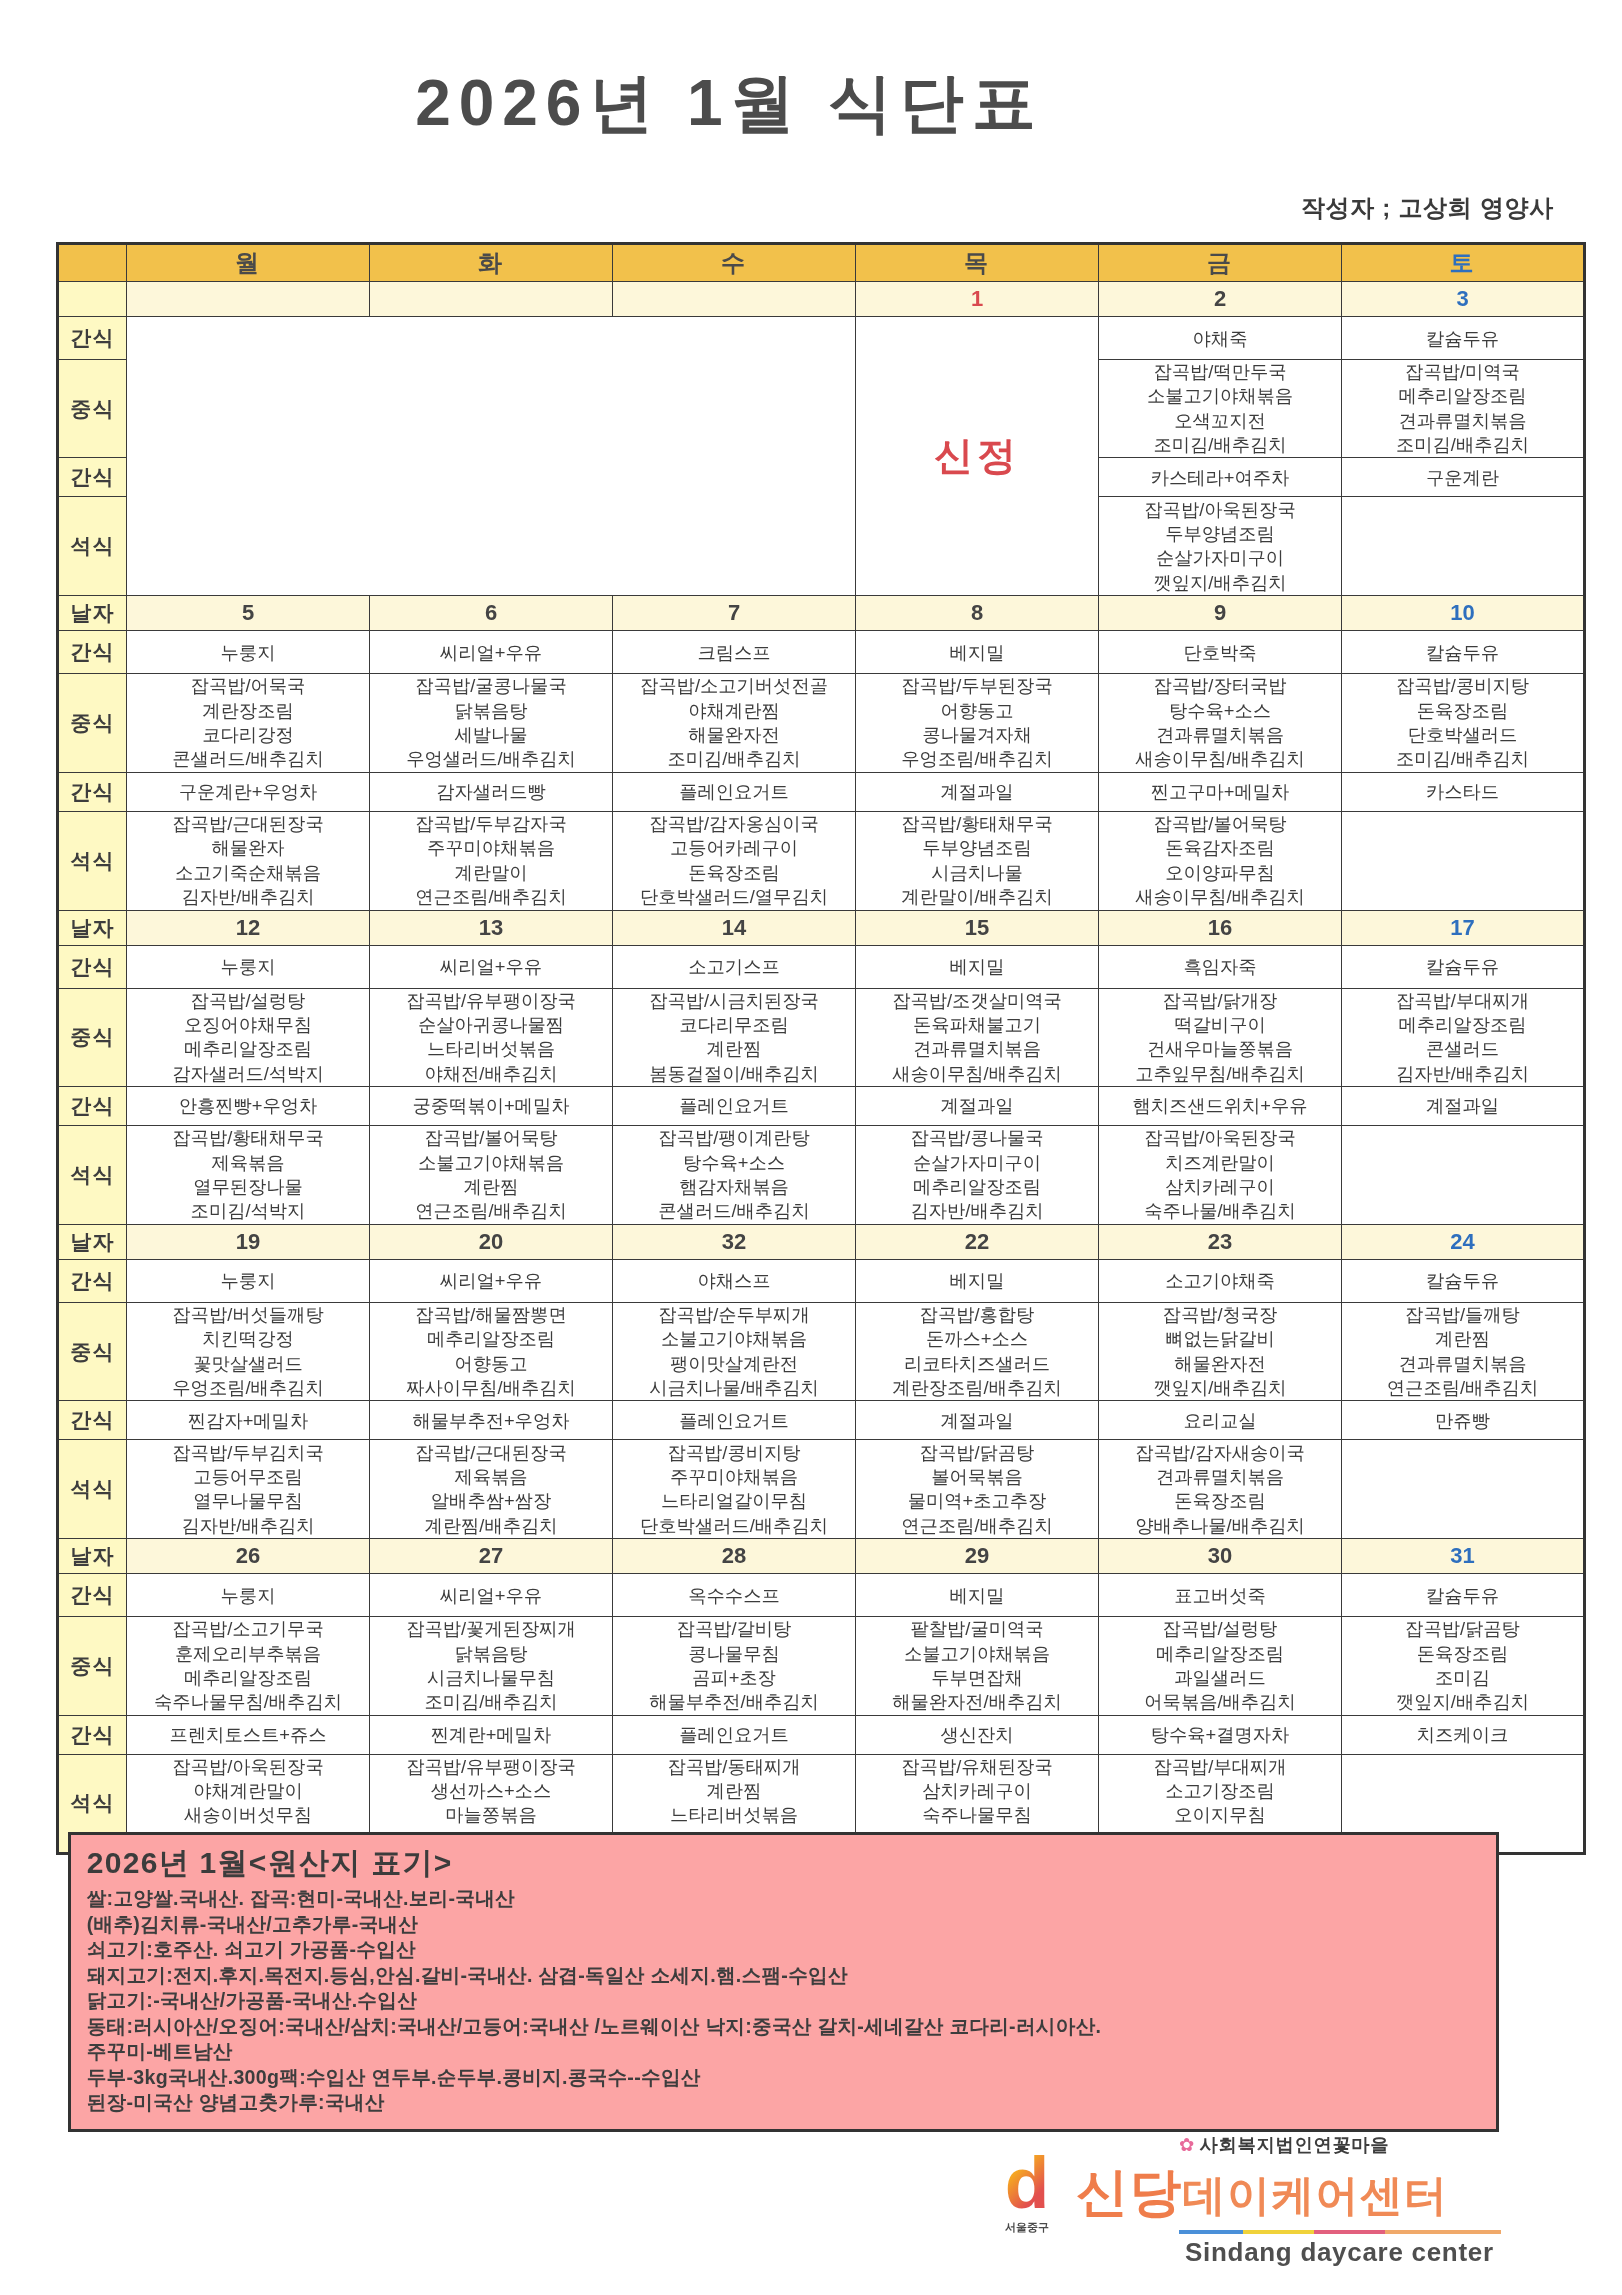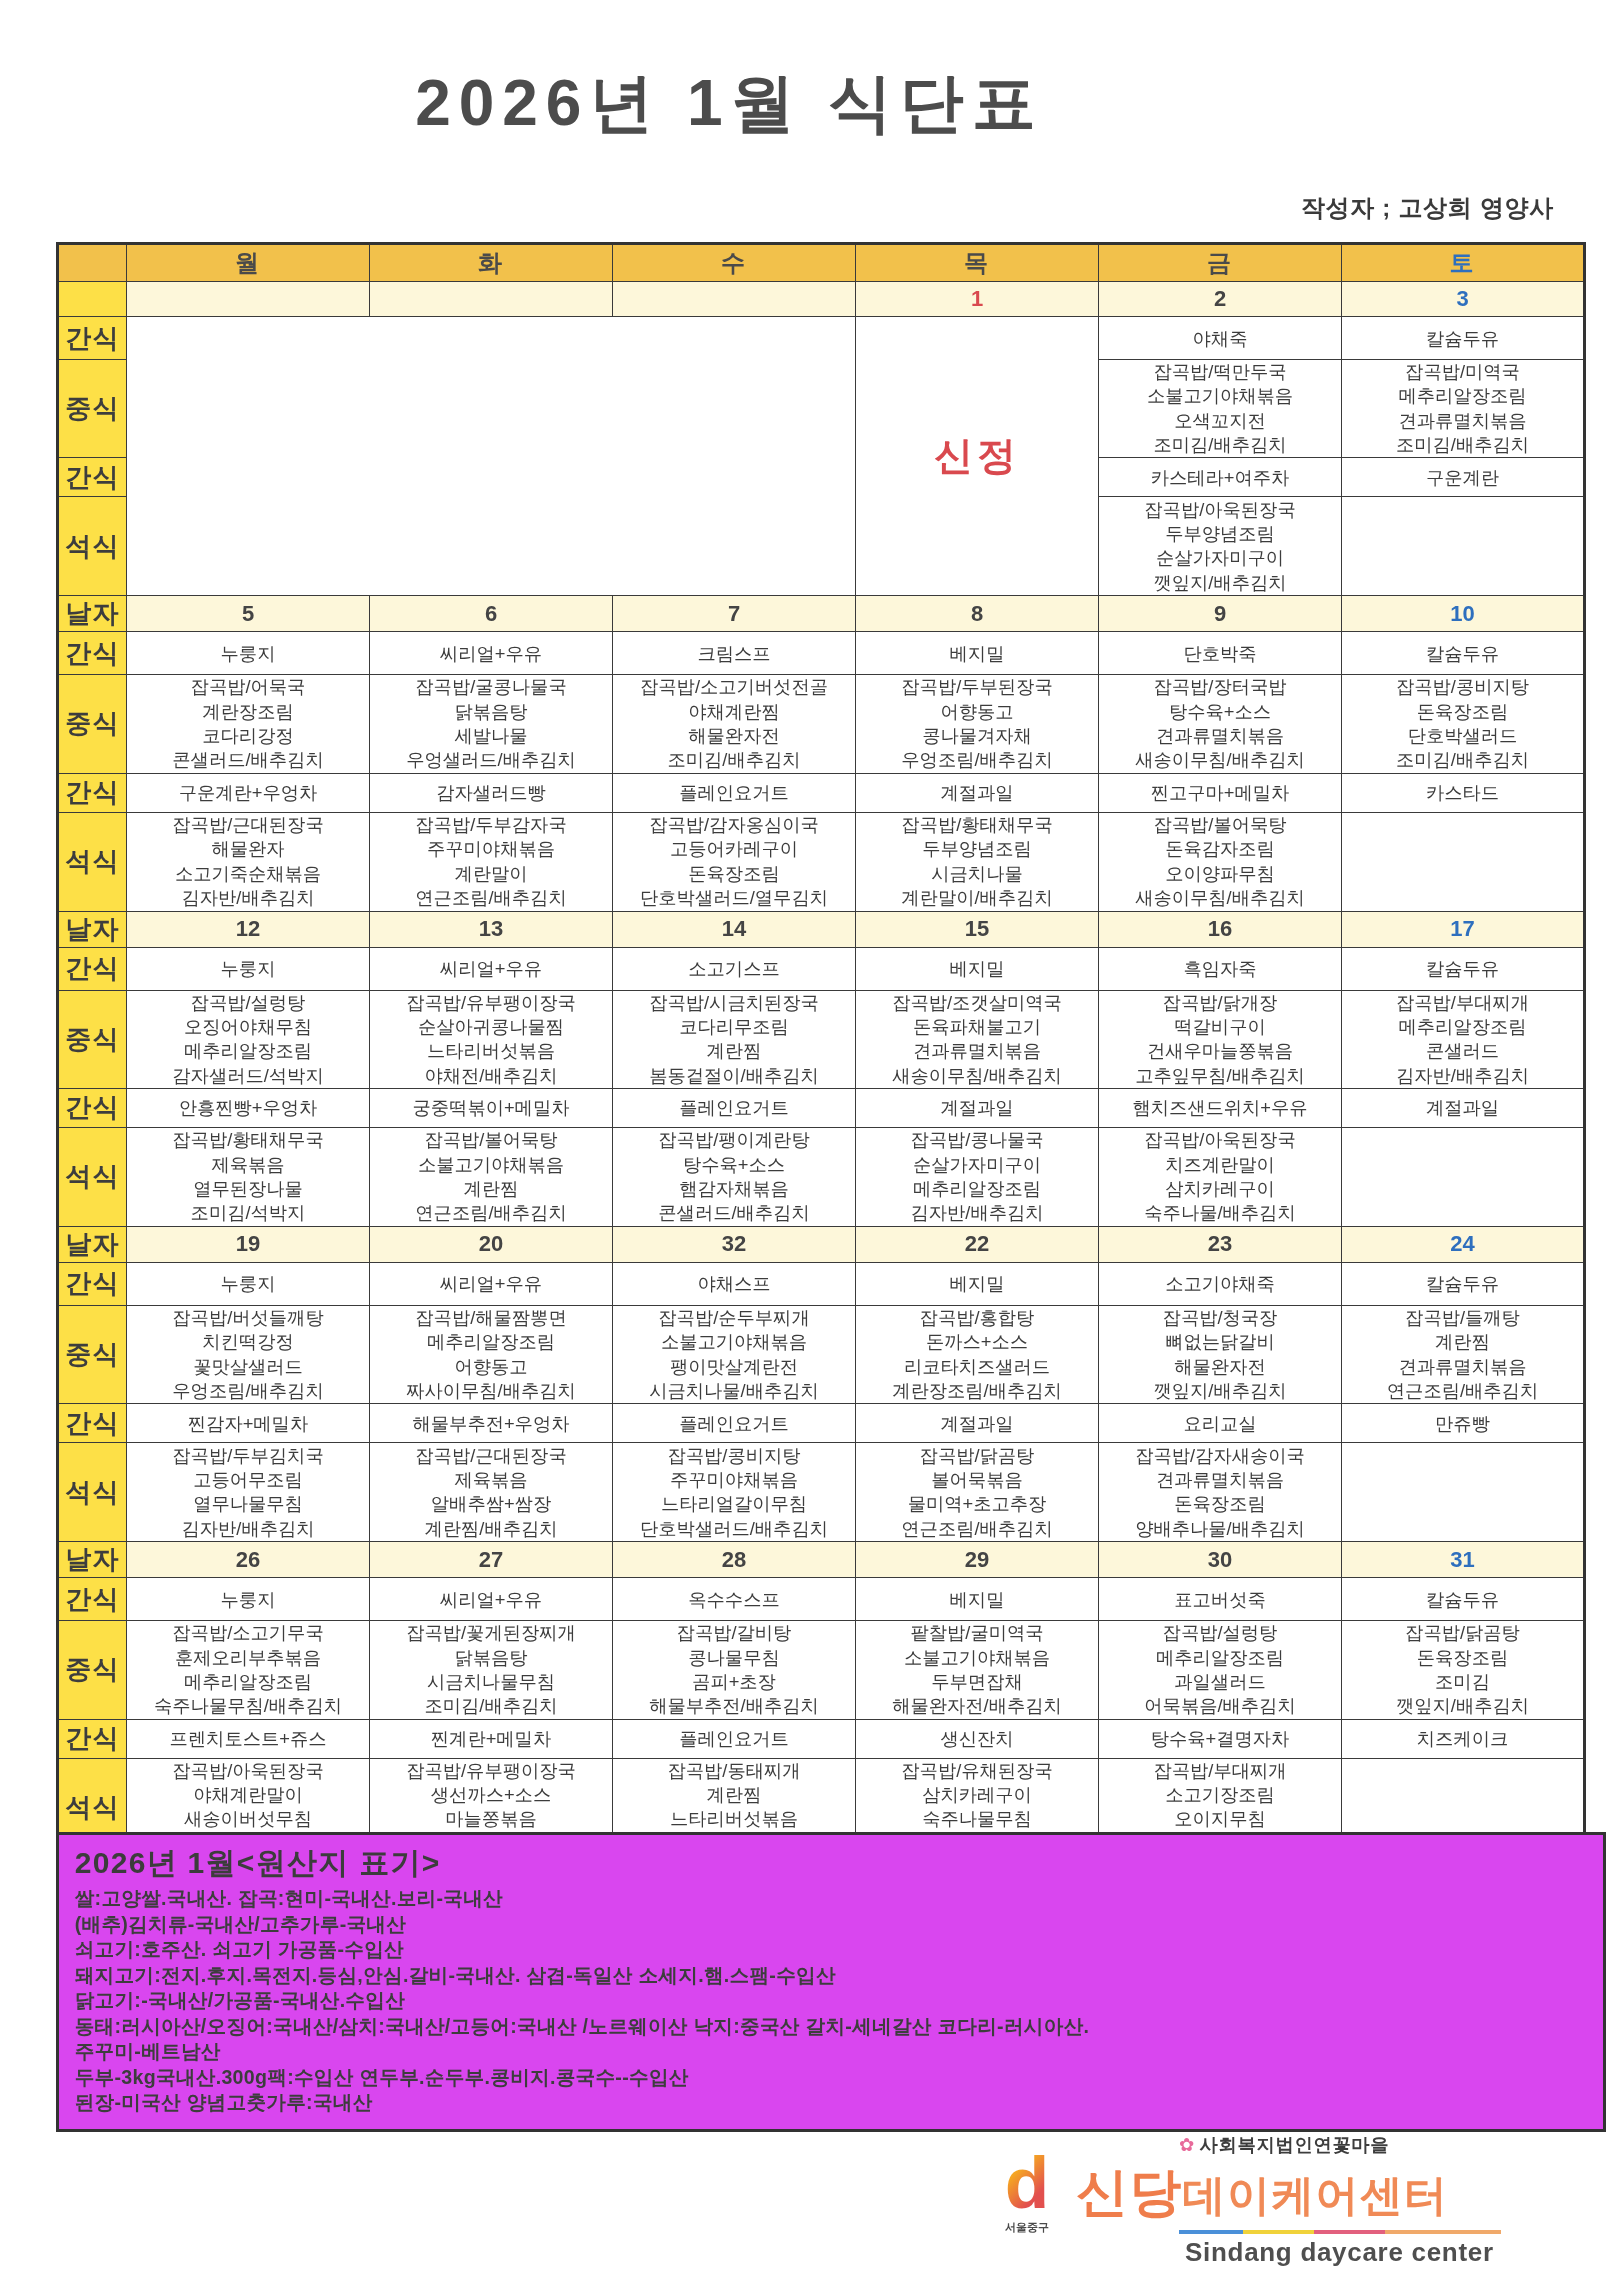--- a/index.html
+++ b/index.html
@@ -21,35 +21,35 @@
     border:3.3px solid #333;
   }
   table.menu th,table.menu td{
     border:1.6px solid #3a3a3a;padding:0 3.9px;text-align:center;vertical-align:middle;
     overflow:hidden;box-sizing:border-box;
   }
   tr.r-head{height:38px;}
   th.day{background:#f2c14b;font-size:24px;font-weight:bold;color:#4a4a4a;letter-spacing:2px;}
   th.day.sat{color:#2e6fbe;}
   tr.r-date{height:35px;}
-  .c-label{background:#fde047;font-weight:bold;font-size:26px;color:#3d3d3d;letter-spacing:1.3px;}
+  .c-label{background:#fef9c3;font-weight:bold;font-size:21px;color:#3d3d3d;letter-spacing:1.3px;}
   .c-date{background:#fdf7da;font-weight:bold;font-size:22px;color:#444;}
   .d-red{color:#d9494e;}
   .d-blue{color:#2e6fbe;}
   tr.r-snack{height:43px;}
   tr.r-snack2{height:39px;}
   tr.r-lunch{height:98px;}
   tr.r-dinner{height:99px;}
   .c-meal{background:#ffffff;font-size:18.3px;color:#3c3c3c;}
   .c-meal .line{line-height:1.33;white-space:nowrap;}
   .c-blank{background:#ffffff;}
   .c-holiday{background:#ffffff;color:#d9494e;font-size:39px;font-weight:bold;letter-spacing:3.9px;}
   .origin-box{
-    position:absolute;left:56px;top:1832px;width:1550px;height:300px;
-    background:#d946ef;border:3.3px solid #333;box-sizing:border-box;
+    position:absolute;left:68px;top:1832px;width:1431px;height:300px;
+    background:#fca5a5;border:3.3px solid #333;box-sizing:border-box;
     padding:7.9px 15.7px;
   }
   .origin-title{font-size:30px;font-weight:bold;color:#3c3c3c;letter-spacing:1.3px;margin-bottom:2.6px;}
   .origin-line{font-size:19.6px;font-weight:bold;color:#3d3d3d;line-height:1.3;letter-spacing:0.3px;white-space:nowrap;}
   .footer-logo{
     position:absolute;top:2132px;right:122px;
     display:flex;align-items:flex-start;gap:10.5px;
   }
   .logo-mark-col{width:77px;text-align:center;padding-top:18.3px;}
   .logo-d{font-size:73px;font-weight:bold;line-height:0.9;

